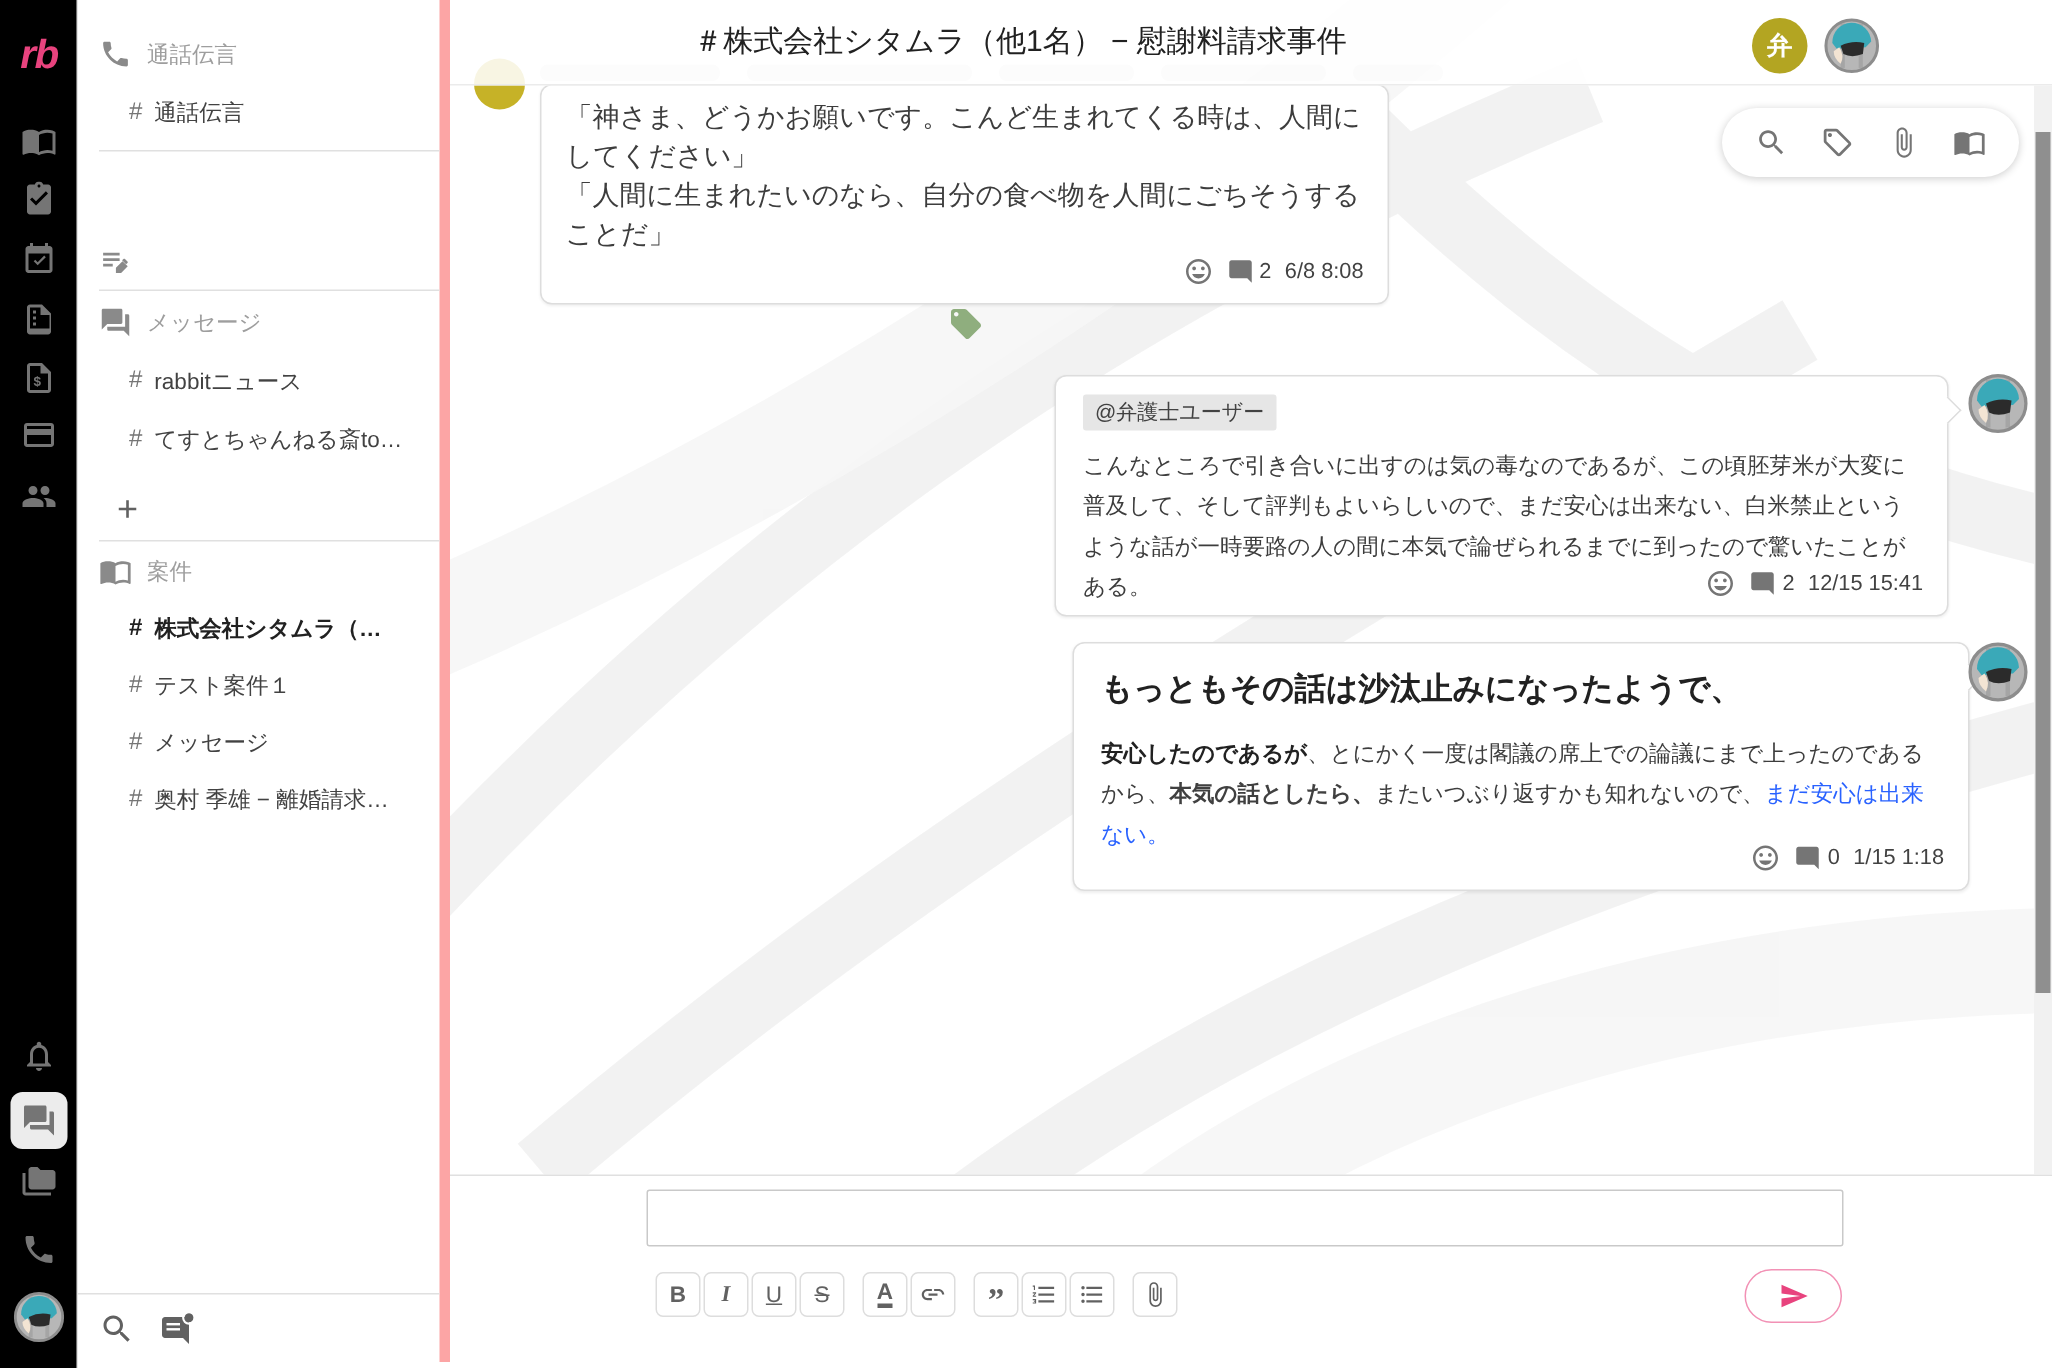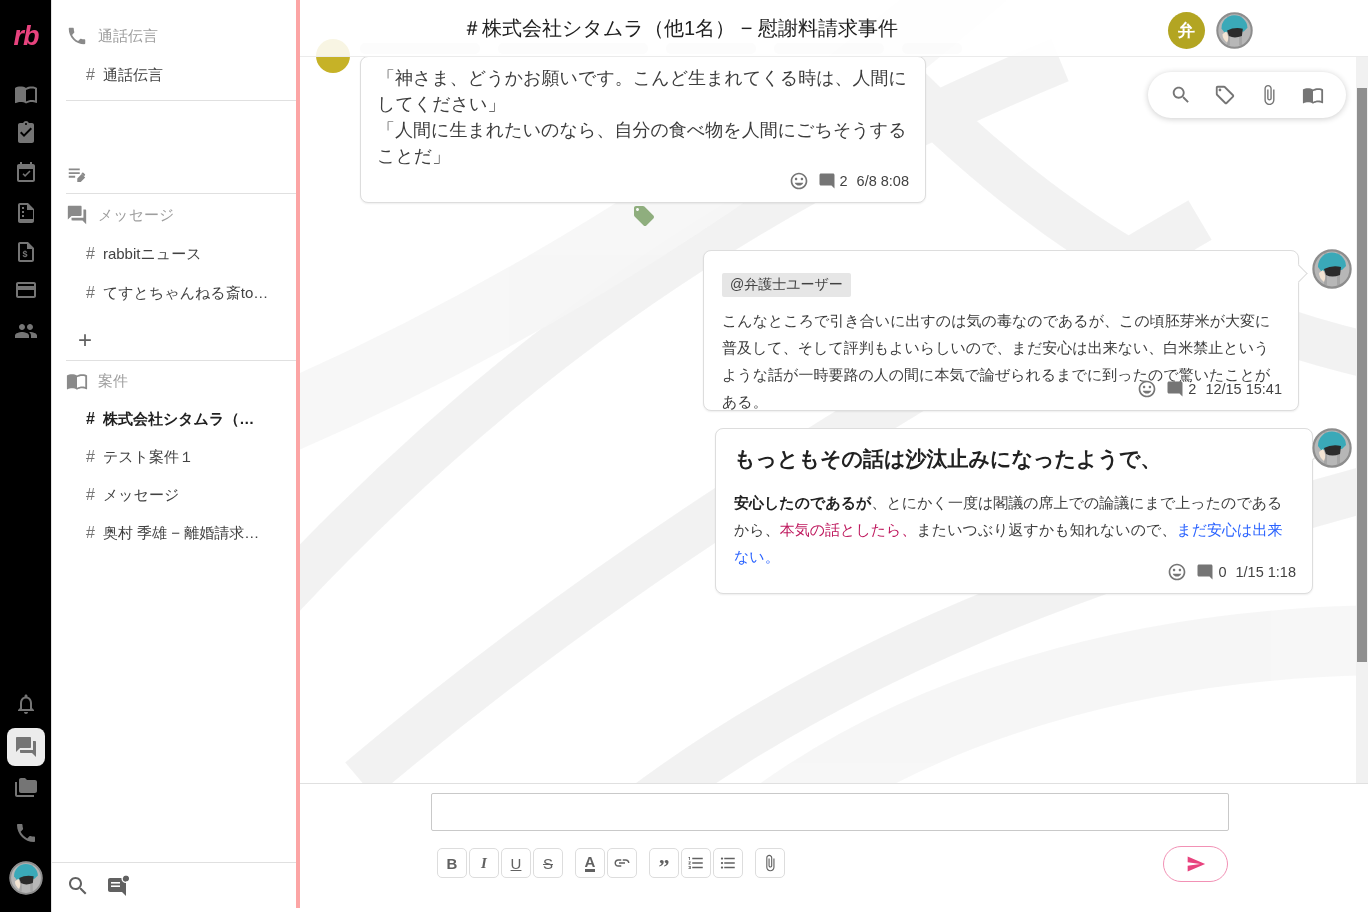--- a/index.html
+++ b/index.html
@@ -12,21 +12,21 @@
   .ric { position:absolute; left:50%; transform:translateX(-50%); width:26px; height:26px;
     color:#757575; display:flex; align-items:center; justify-content:center; }
   .ric svg { width:24px; height:24px; fill:currentColor; }
   .rail-logo { position:absolute; left:6px; top:16px; width:40px; height:40px;
     color:#e8437e; font-weight:bold; font-style:italic; font-size:27px; text-align:center;
     line-height:40px; letter-spacing:-1px; }
   .ric-sel { width:38px; height:38px; background:#ececec; border-radius:8px; }
 
   
   .sidebar { position:absolute; left:52px; top:0; bottom:4px; width:248px; background:#fff;
-    border-right:4px solid #fca5a5; z-index:30;text-align:right; }
+    border-right:7px solid #fca5a5; z-index:30;text-align:right; }
   .sec { position:absolute; left:0; right:0; height:28px; display:flex; align-items:center; }
   .sec .sic { width:22px; height:22px; margin-left:14px; color:#8a8a8a; flex:none; }
   .sec .sic svg { width:22px; height:22px; fill:currentColor; }
   .sec .slab { margin-left:10px; font-size:15px; color:#9e9e9e; }
   .chan { position:absolute; left:0; right:0; height:28px; display:flex; align-items:center; font-size:15px; }
   .chan .hash { margin-left:34px; color:#757575; font-size:16px; }
   .chan .cname { margin-left:8px; color:#424242; white-space:nowrap; overflow:hidden; }
   .chan.active .cname, .chan.active .hash { color:#212121; font-weight:bold; }
   .sdiv { position:absolute; left:14px; right:0; height:1px; background:#e0e0e0; }
   .side-foot { position:absolute; left:0; right:0; bottom:0; height:46px; border-top:1px solid #e0e0e0;
@@ -69,21 +69,21 @@
   .bfoot { position:absolute; right:16px; bottom:11px; display:flex; align-items:center; gap:9px;
     color:#757575; font-size:14px; }
   .bfoot svg { display:block; }
   .bcount, .btime { color:#424242; font-size:14.5px; }
   .msg-line { font-size:18px; line-height:26px; color:#3d3d3d; white-space:pre-wrap; }
   .mention { display:inline-block; background:#e6e6e6; color:#424242; font-size:14px;
     padding:3px 8px; border-radius:2px; }
   .mbody { font-size:15px; line-height:27px; color:#3d3d3d; margin-top:10px; }
   .mhead { font-size:21px; font-weight:bold; color:#212121; }
   .seg-bold { font-weight:bold; color:#212121; }
-  .seg-red { color:#be185d; }
+  .seg-red { color:#404040;font-weight:bold; }
   .seg-blue { color:#2962ff; }
   .pointer { position:absolute; right:-7px; top:16px; width:13px; height:13px; background:#fff;
     border-top:1px solid #ddd; border-right:1px solid #ddd; transform:rotate(45deg); }
   .mavatar { position:absolute; width:40px; height:40px; z-index:4; }
   .yavatar { position:absolute; left:16px; top:39px; width:34px; height:34px; border-radius:50%;
     background:#c6b227; z-index:2; }
   .tagmark { position:absolute; left:332px; top:204px; width:24px; height:24px; color:#8fae7e; z-index:3; }
   .tagmark svg { width:24px; height:24px; fill:currentColor; }
 
   
@@ -324,21 +324,21 @@
       <span class="btime">6/8 8:08</span>
     </div>
   </section>
 
   <div class="tagmark">
     <svg viewBox="0 0 24 24">
         <path d="M21.41 11.58l-9-9C12.05 2.22 11.55 2 11 2H4c-1.1 0-2 .9-2 2v7c0 .55.22 1.05.59 1.42l9 9c.36.36.86.58 1.41.58.55 0 1.05-.22 1.41-.59l7-7c.37-.36.59-.86.59-1.41 0-.55-.23-1.06-.59-1.42zM5.5 7C4.67 7 4 6.33 4 5.5S4.67 4 5.5 4 7 4.67 7 5.5 6.33 7 5.5 7z"></path>
       </svg>
   </div>
 
-  <section class="bubble" style="left:403px; top:250px; width:596px; height:161px; padding:22px 18px;">
+  <section class="bubble" style="left:403px; top:250px; width:596px; height:161px; padding:12px 18px;">
     <div class="pointer"></div>
     <span class="mention">@弁護士ユーザー</span>
     <div class="mbody">こんなところで引き合いに出すのは気の毒なのであるが、この頃胚芽米が大変に普及して、そして評判もよいらしいので、まだ安心は出来ない、白米禁止というような話が一時要路の人の間に本気で論ぜられるまでに到ったので驚いたことがある。</div>
     <div class="bfoot">
       <span>
         <svg viewBox="0 0 24 24" width="20" height="20" fill="#757575">
             <path d="M11.99 2C6.47 2 2 6.48 2 12s4.47 10 9.99 10C17.52 22 22 17.52 22 12S17.52 2 11.99 2zm.01 18c-4.42 0-8-3.58-8-8s3.58-8 8-8 8 3.58 8 8-3.58 8-8 8zm3.5-9c.83 0 1.5-.67 1.5-1.5S16.33 8 15.5 8 14 8.67 14 9.5s.67 1.5 1.5 1.5zm-7 0c.83 0 1.5-.67 1.5-1.5S9.33 8 8.5 8 7 8.67 7 9.5 7.67 11 8.5 11zm3.5 6.5c2.33 0 4.31-1.46 5.11-3.5H6.89c.8 2.04 2.78 3.5 5.11 3.5z"></path>
           </svg>
       </span>
       <span style="display:flex;align-items:center;gap:4px">

